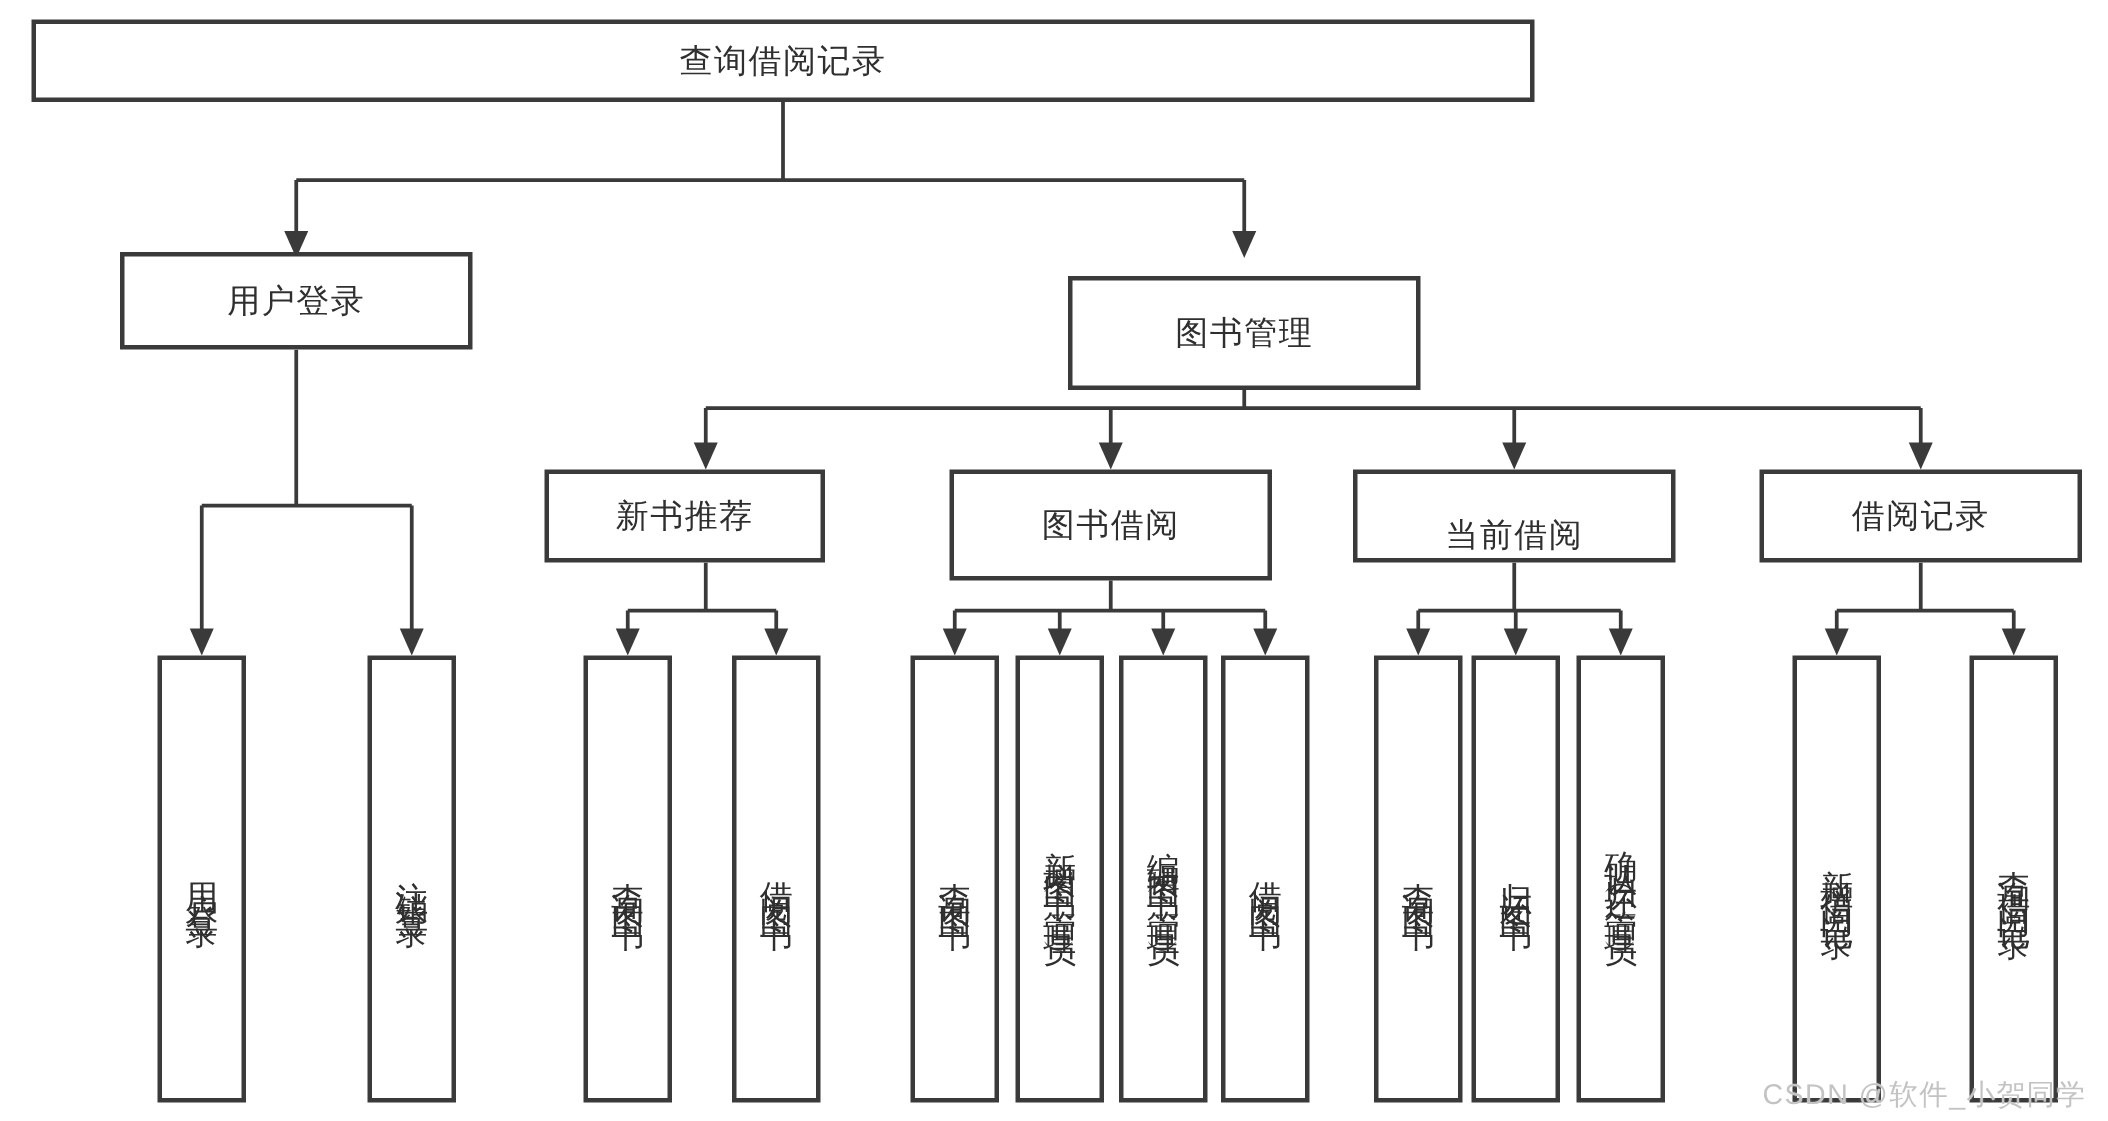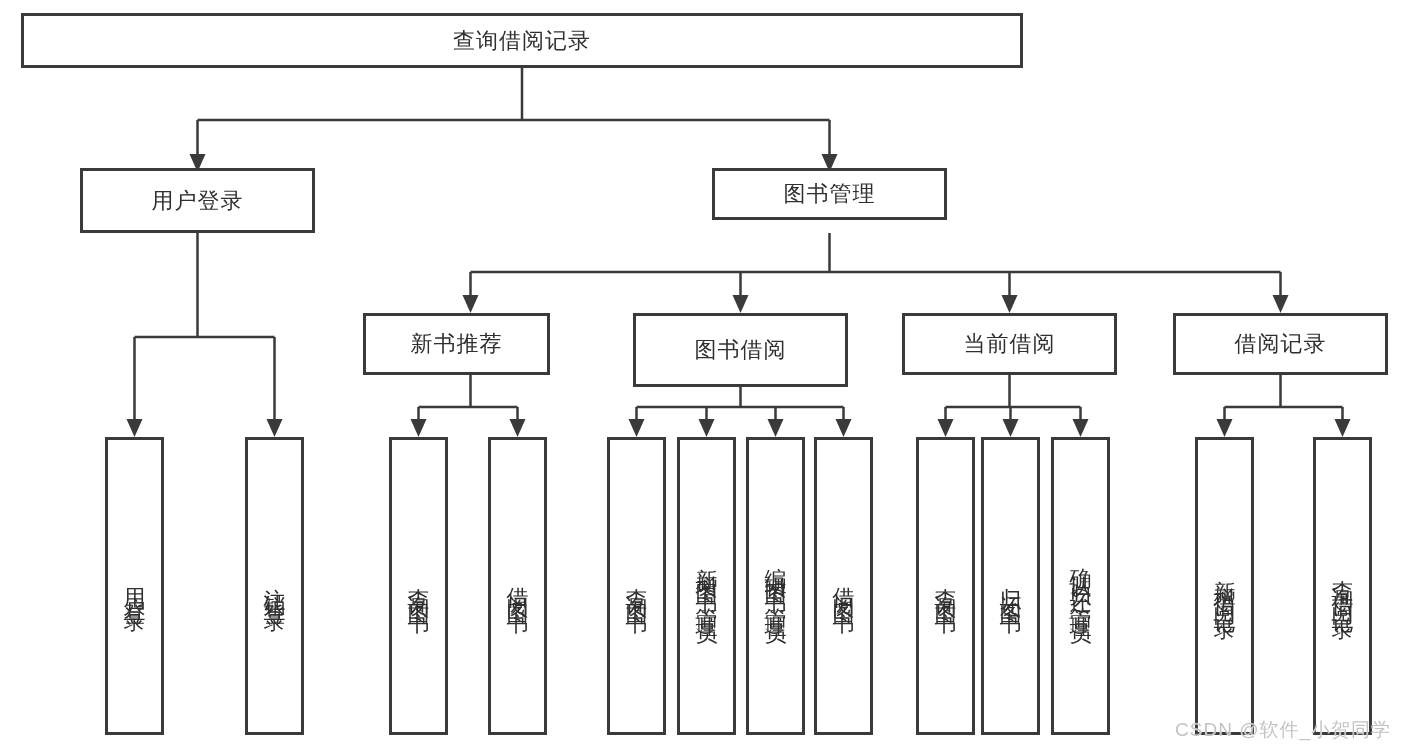--- a/index.html
+++ b/index.html
@@ -96,31 +96,31 @@
     </g>
   </svg>
 
   <div class="node" style="left:21px; top:13px; width:1002px; height:55px;">
     <span class="hlabel">查询借阅记录</span>
   </div>
 
   <div class="node" style="left:80px; top:168px; width:235px; height:65px;">
     <span class="hlabel">用户登录</span>
   </div>
-  <div class="node" style="left:712px; top:168px; width:235px; height:52px;text-align:right;">
+  <div class="node" style="left:712px; top:184px; width:235px; height:76px;text-align:right;">
     <span class="hlabel">图书管理</span>
   </div>
 
   <div class="node" style="left:363px; top:313px; width:187px; height:62px;">
     <span class="hlabel">新书推荐</span>
   </div>
   <div class="node" style="left:633px; top:313px; width:215px; height:74px;">
     <span class="hlabel">图书借阅</span>
   </div>
-  <div class="node" style="left:902px; top:313px; width:215px; height:62px;">
+  <div class="node" style="left:902px; top:313px; width:215px; height:62px;align-items:flex-end;">
     <span class="hlabel">当前借阅</span>
   </div>
   <div class="node" style="left:1173px; top:313px; width:215px; height:62px;">
     <span class="hlabel">借阅记录</span>
   </div>
 
   <div class="node leaf" style="left:105px; top:437px; width:59px; height:298px;">
     <span class="vlabel">用户登录</span>
   </div>
   <div class="node leaf" style="left:245px; top:437px; width:59px; height:298px;">

